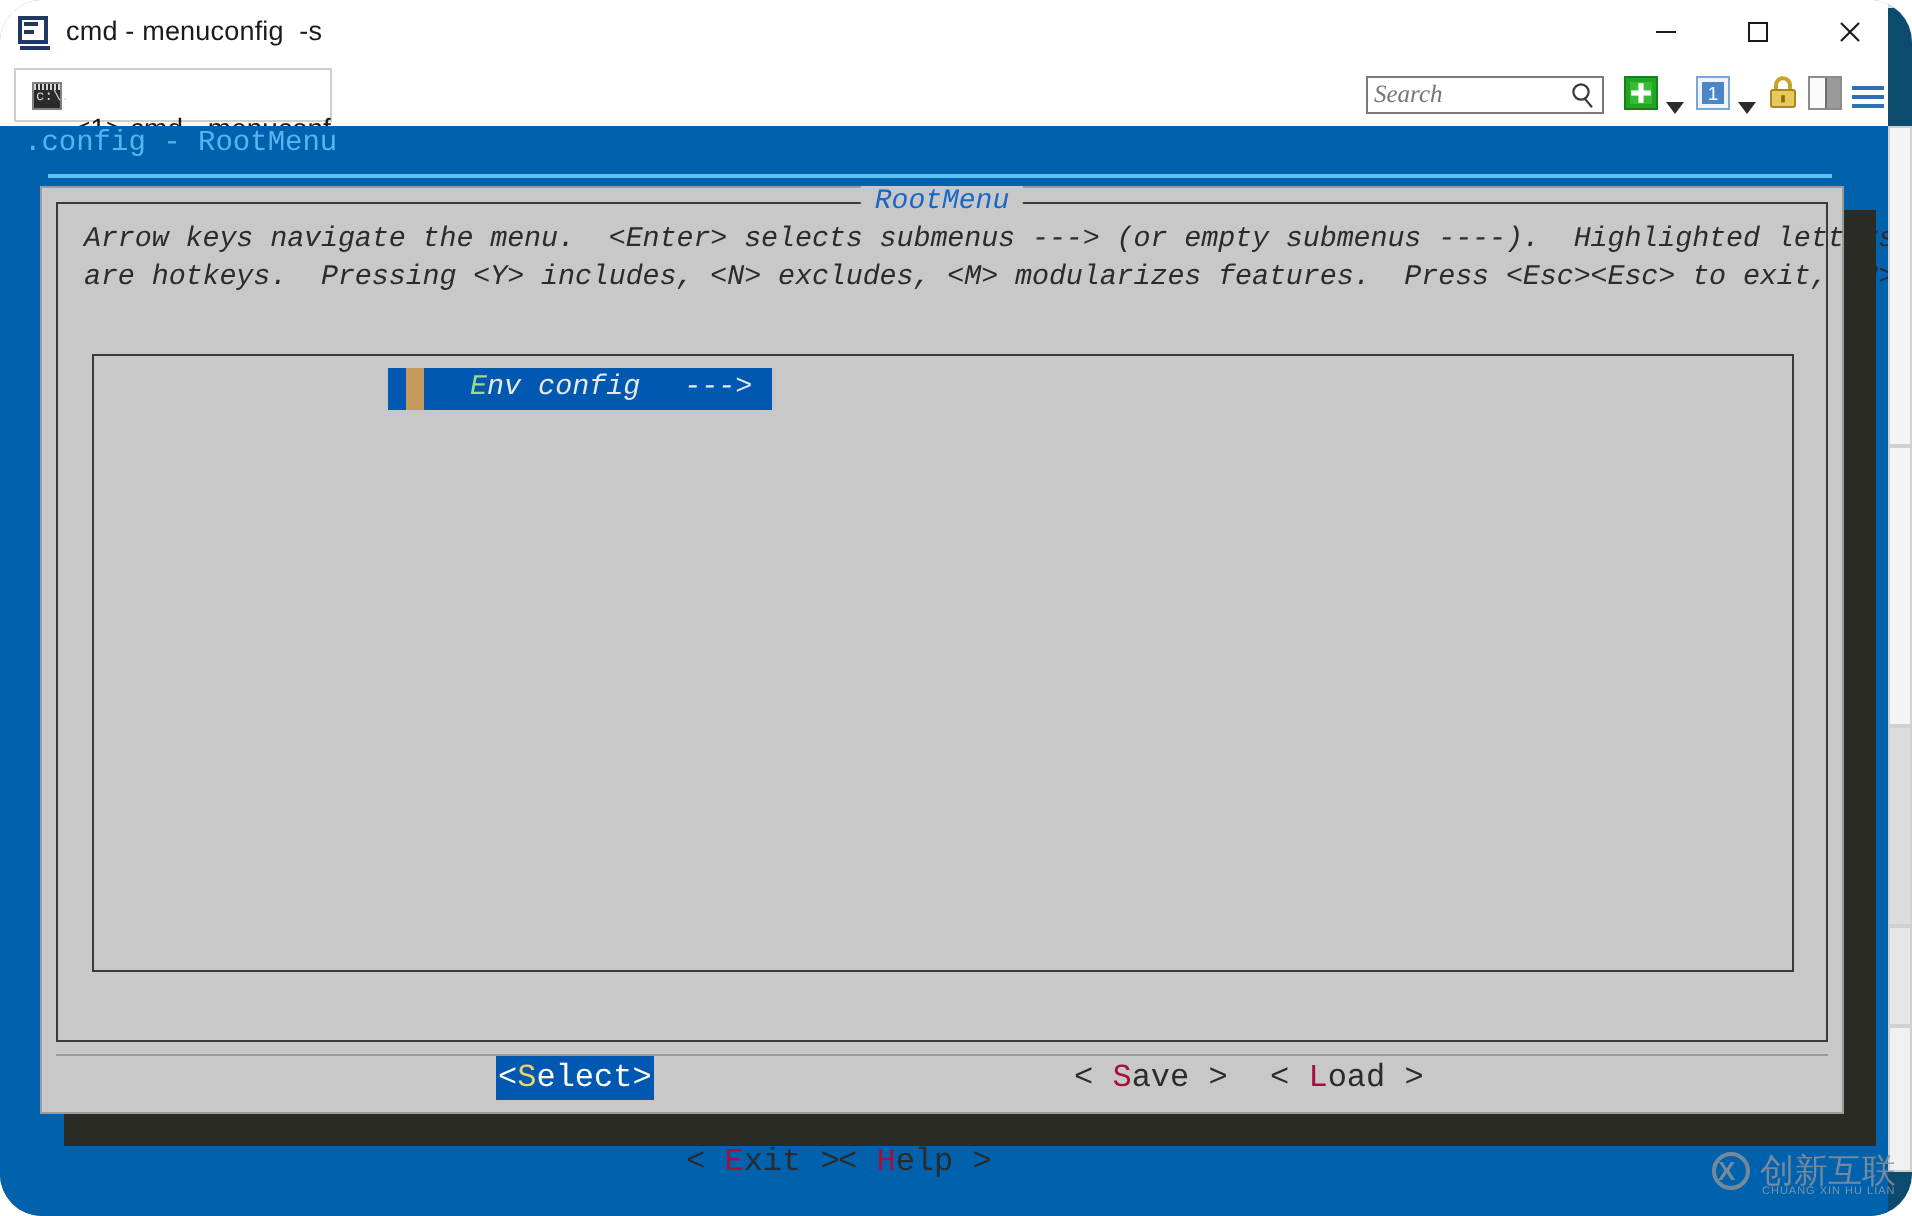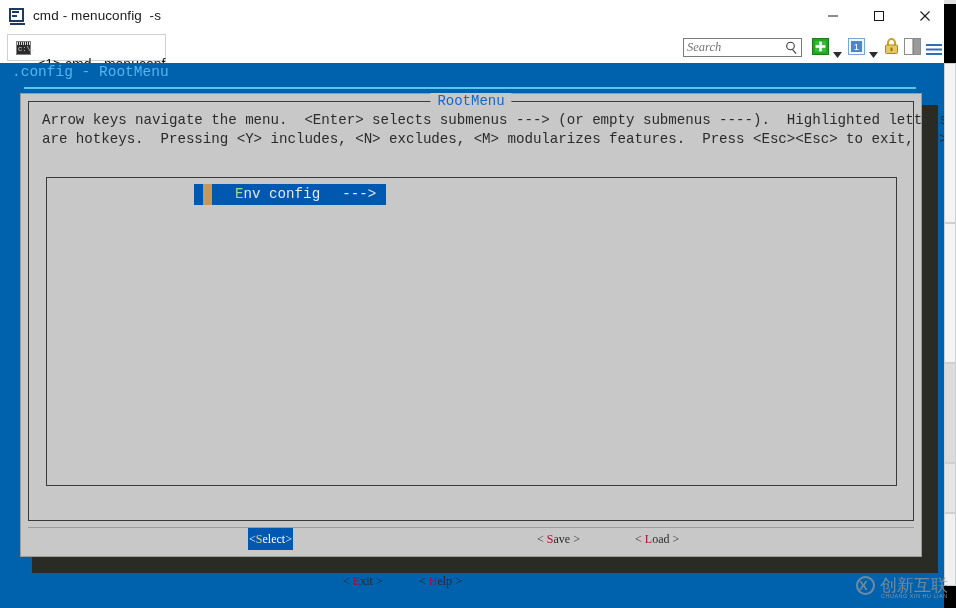--- a/index.html
+++ b/index.html
@@ -6,21 +6,22 @@
     margin: 0;
     padding: 0;
     background: #ffffff;
   }
   #root {
     position: relative;
     width: 956px;
     height: 608px;
     overflow: hidden;
     font-family: "Liberation Sans", sans-serif;
-    background: #000000;
+    background: #0c4a6e;
+    border-radius: 21px;
   }
 
   
   .desk-strip {
     position: absolute;
     background: #f0f0f0;
     border: 1px solid #c8c8c8;
   }
   .desk-a { left: 556px; top: 0px; width: 400px; height: 4px; background:#dfdfdf; border:none;}
   .desk-b { left: 560px; top: 0px; width: 1px; height: 4px; background:#b0b0b0; border:none;}
@@ -197,20 +198,21 @@
     box-sizing: border-box;
   }
 
   
   .panel-outer {
     position: absolute;
     left: 7px; top: 7px;
     width: 886px; height: 420px;
     border: 1px solid #3a3a3a;
     box-sizing: border-box;
+    font-style: italic;
   }
   .panel-title {
     position: absolute;
     left: 50%;
     transform: translateX(-50%);
     top: -9px;
     background: #c8c8c8;
     padding: 0 7px;
     font-family: "Liberation Mono", monospace;
     font-size: 14px;
@@ -273,22 +275,22 @@
     background: #9b9b9b;
   }
   .btnbar {
     position: absolute;
     left: 7px; top: 434px;
     width: 886px; height: 22px;
   }
   .dlgbtn {
     position: absolute;
     top: 0;
-    font-family: Liberation Serif, serif;
-    font-size: 12px;
+    font-family: Liberation Mono, monospace;
+    font-size: 16px;
     line-height: 22px;
     white-space: pre;
     color: #2b2b2b;
     cursor: default;
   }
   .dlgbtn.sel {
     background: #0058b0;
     color: #ffffff;
     padding: 0 1px;
   }

